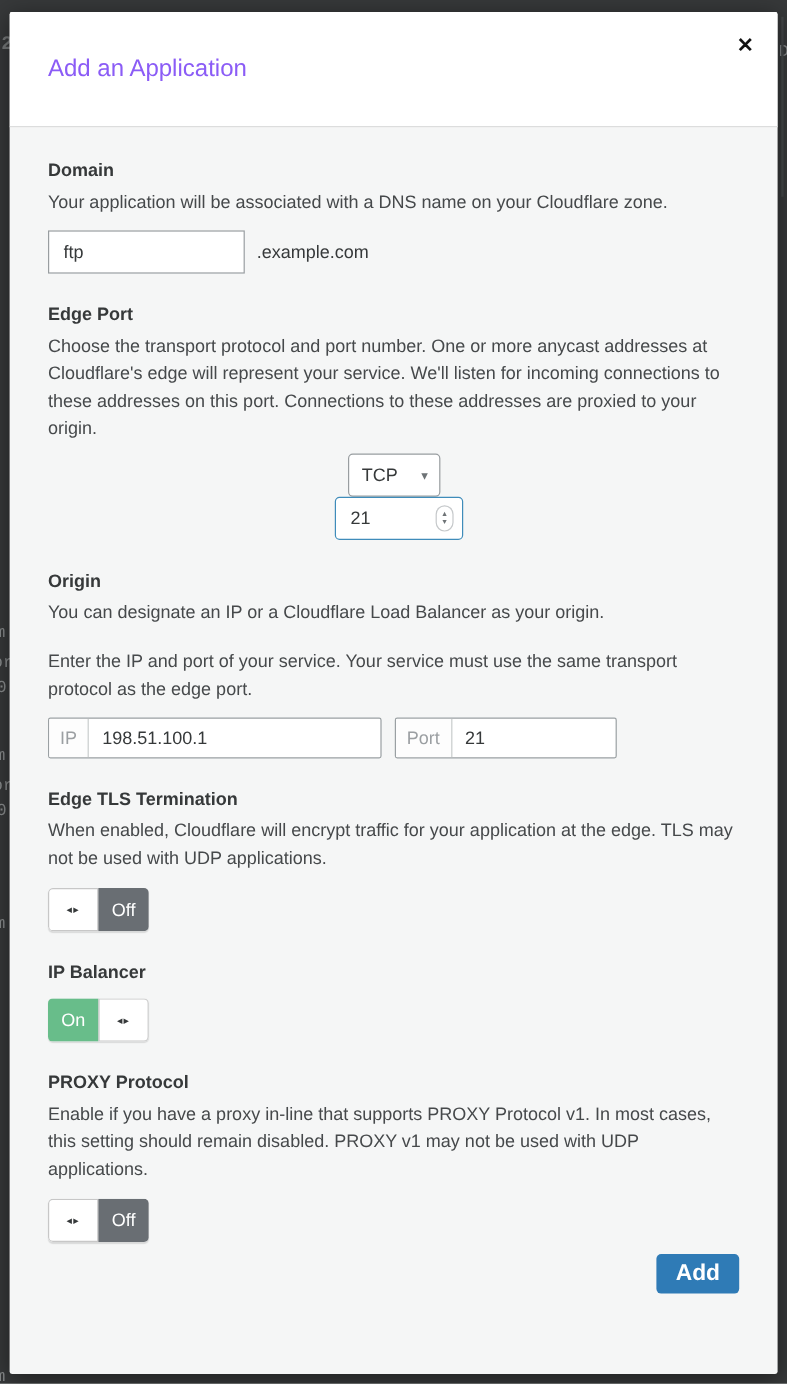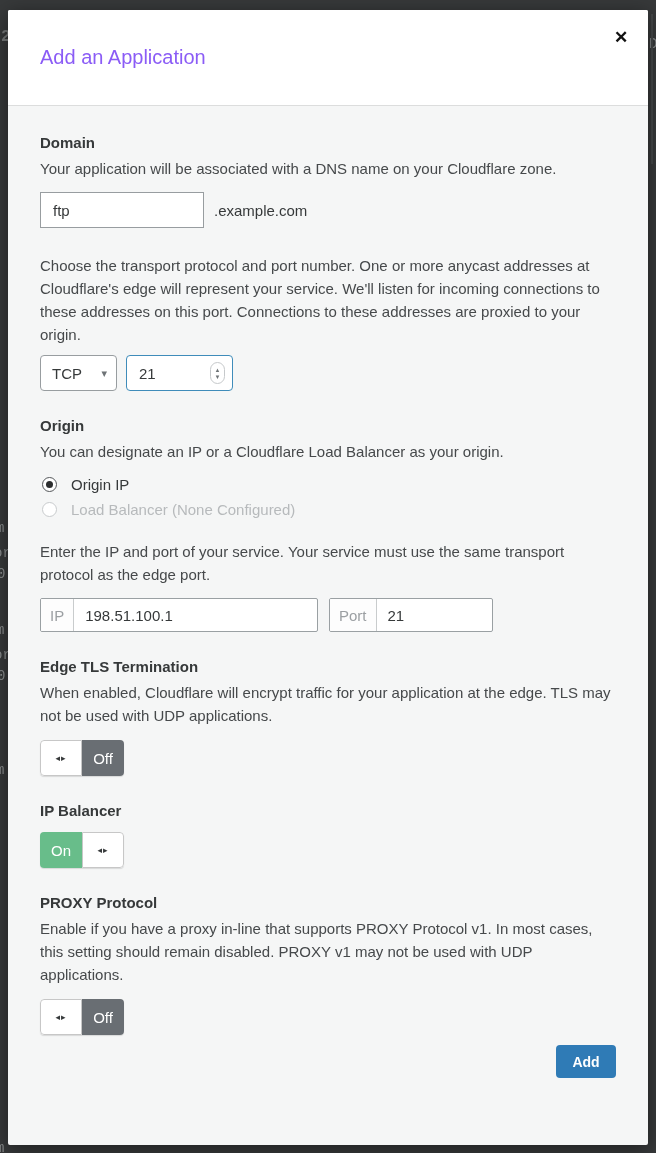--- a/index.html
+++ b/index.html
@@ -45,21 +45,21 @@
   .row { display:flex; align-items:center; }
   .txt-input {
     height:36px; background:#fff; border:1px solid #989da0; border-radius:0;
     font-size:15px; color:#36393a; padding:0 12px;
     font-family:"Liberation Sans","DejaVu Sans",sans-serif;
   }
   .domain-row { margin-top:12px; }
   .domain-input { width:164px; }
   .domain-suffix { margin-left:10px; font-size:15px; color:#36393a; }
   
-  .edgeport-row { margin-top:9px; }
+  .edgeport-row { margin-top:9px;flex-direction:column; }
   .select-box {
     width:77px; height:36px; background:#fff; border:1px solid #989da0; border-radius:4px;
     display:flex; align-items:center; justify-content:space-between;
     padding:0 9px 0 11px; cursor:pointer;
   }
   .select-value { font-size:15px; color:#36393a; }
   .select-caret { font-size:11px; color:#6e7376; }
   .number-box {
     margin-left:9px; width:107px; height:36px; background:#fff;
     border:1px solid #3f8cba; border-radius:4px;
@@ -89,38 +89,38 @@
   .prefix-input {
     display:flex; align-items:stretch; height:34px; background:#fff;
     border:1px solid #9aa0a3; border-radius:2px; overflow:hidden;
   }
   .prefix-label {
     display:flex; align-items:center; padding:0 9px;
     font-size:15px; color:#9b9fa2; background:#fdfdfd; border-right:1px solid #c9cccd;
   }
   .prefix-value { display:flex; align-items:center; padding:0 11px; font-size:15px; color:#36393a; }
   .ip-box { width:278px;justify-content:center; }
-  .port-box { width:164px; margin-left:11px; }
+  .port-box { width:185px; margin-left:11px; }
   .ip-box .prefix-value, .port-box .prefix-value { flex:1; }
   
   .toggle { margin-top:13px; display:flex; width:84px; height:36px; border-radius:4px;
     overflow:hidden; cursor:pointer; box-shadow:0 1px 1px rgba(0,0,0,.12); }
   .toggle-seg { width:42px; height:36px; display:flex; align-items:center; justify-content:center; }
   .toggle-handle { background:#fff; border:1px solid #c7c7c7; }
   .toggle .toggle-handle:first-child { border-radius:4px 0 0 4px; }
   .toggle .toggle-handle:last-child { border-radius:0 4px 4px 0; }
   .drag-arrows { font-size:9px; color:#36393a; letter-spacing:1px; }
   .toggle-label { font-size:15px; color:#fff; }
   .toggle-off .toggle-label-seg { background:#696e73; }
   .toggle-on .toggle-label-seg { background:#68bd8a; }
   
   .modal-footer { display:flex; justify-content:flex-end; padding:10px 32px 0 32px; }
   .add-btn {
     min-width:60px; height:33px; padding:0 16px; background:#2f7bb6; border:none;
-    border-radius:4px; color:#fff; font-size:14px; font-weight:bold; cursor:pointer;
+    border-radius:4px; color:#fff; font-size:19px; font-weight:bold; cursor:pointer;
     font-family:"Liberation Sans","DejaVu Sans",sans-serif;
   }
 </style>
 </head>
 <body>
 
 <div class="backdrop">
   <span class="bg-frag big" style="left:1px; top:28px;">2</span>
   <span class="bg-frag" style="left:-4px; top:520px;">m</span>
   <span class="bg-frag" style="left:-6px; top:545px;">or</span>
@@ -148,51 +148,40 @@
     <div class="section">
       <div class="sec-heading">Domain</div>
       <div class="sec-desc">Your application will be associated with a DNS name on your Cloudflare zone.</div>
       <div class="row domain-row">
         <input class="txt-input domain-input" type="text" value="ftp" style="">
         <span class="domain-suffix">.example.com</span>
       </div>
     </div>
 
     <div class="section">
+      <div class="sec-heading">Edge Port</div>
       <div class="sec-desc">Choose the transport protocol and port number. One or more anycast addresses at Cloudflare's edge will represent your service. We'll listen for incoming connections to these addresses on this port. Connections to these addresses are proxied to your origin.</div>
       <div class="row edgeport-row">
         <div class="select-box">
           <span class="select-value">TCP</span>
           <span class="select-caret">▾</span>
         </div>
         <div class="number-box">
           <span class="number-value">21</span>
           <span class="stepper">
             <span>▲</span>
             <span>▼</span>
           </span>
         </div>
       </div>
     </div>
 
     <div class="section">
       <div class="sec-heading">Origin</div>
       <div class="sec-desc">You can designate an IP or a Cloudflare Load Balancer as your origin.</div>
-      <div class="radio-group">
-        <div class="radio-row">
-          <span class="radio-circle">
-              <span class="radio-dot"></span>
-            </span>
-          <span class="radio-label">Origin IP</span>
-        </div>
-        <div class="radio-row disabled">
-          <span class="radio-circle"></span>
-          <span class="radio-label">Load Balancer (None Configured)</span>
-        </div>
-      </div>
       <div class="sec-desc origin-subdesc">Enter the IP and port of your service. Your service must use the same transport protocol as the edge port.</div>
       <div class="row ipport-row">
         <div class="prefix-input ip-box">
           <span class="prefix-label">IP</span>
           <span class="prefix-value">198.51.100.1</span>
         </div>
         <div class="prefix-input port-box">
           <span class="prefix-label">Port</span>
           <span class="prefix-value">21</span>
         </div>

